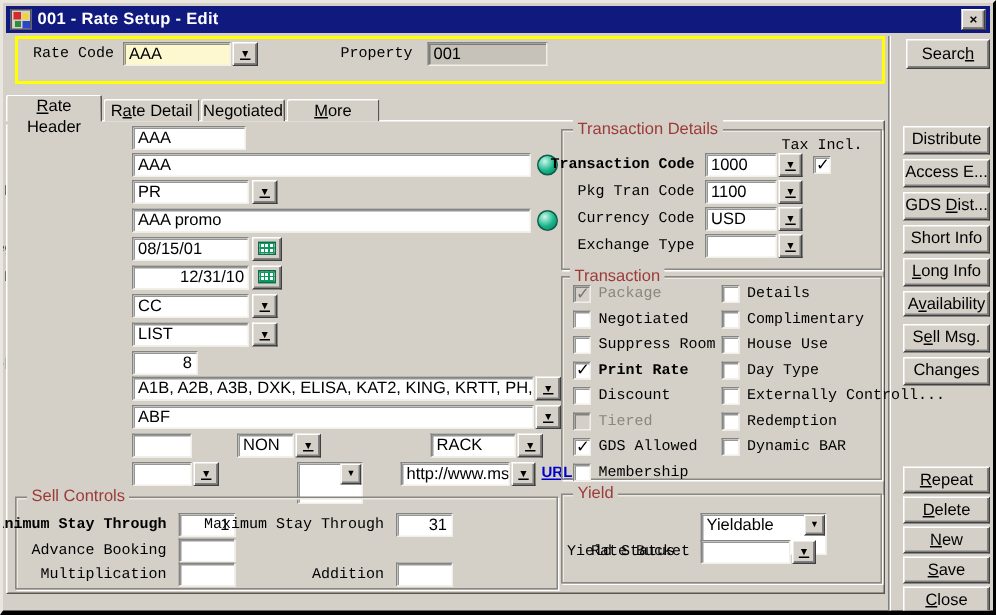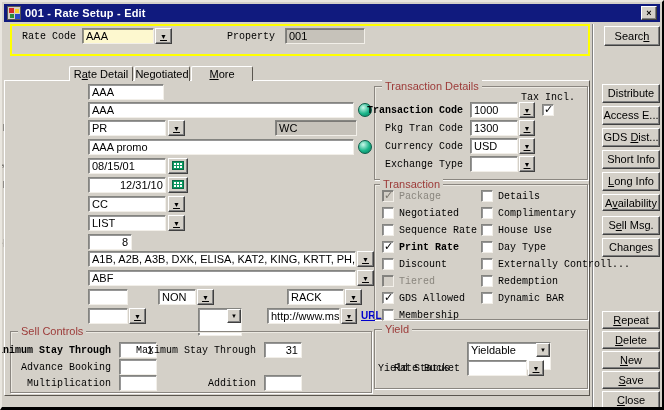--- a/index.html
+++ b/index.html
@@ -83,38 +83,38 @@
   </div>
 
   <div class="ypanel"></div>
   <span class="lbl" style="right:586px;top:28px;">Rate Code</span>
   <span class="fld hl" style="left:80px;top:26px;width:72px;">AAA</span>
   <span class="lov" style="left:153px;top:26px;"><b>▼</b></span>
   <span class="lbl" style="right:387px;top:28px;">Property</span>
   <span class="fld dis" style="left:283px;top:26px;width:80px;">001</span>
   <span class="btn" style="left:602px;top:24px;width:56px;height:20px;line-height:18px;">Searc<u>h</u></span>
 
+  <span class="tab active" style="left:2px;width:64px;"><u>R</u>ate Header</span>
   <span class="tab" style="left:67px;width:64px;">R<u>a</u>te Detail</span>
   <span class="tab" style="left:132px;width:56px;">Negotiated</span>
   <span class="tab" style="left:189px;width:62px;"><u>M</u>ore</span>
 
   <div class="panel"></div>
 
   <span class="lbl b" style="right:581px;top:84px;">Rate Code</span>
   <span class="fld" style="left:86px;top:82px;width:76px;z-index:2;">AAA</span>
 
   <span class="lbl b" style="right:581px;top:102px;">Description</span>
   <span class="fld" style="left:86px;top:100px;width:266px;z-index:2;">AAA</span>
   <span class="globe" style="left:356px;top:101px;z-index:2;"></span>
 
   <span class="lbl b" style="right:581px;top:120px;">Rate Category</span>
   <span class="fld" style="left:86px;top:118px;width:78px;z-index:2;">PR</span>
   <span class="lov" style="left:166px;top:118px;z-index:2;"><b>▼</b></span>
   <span class="lbl" style="right:396px;top:120px;">Rate Class</span>
-  <span class="fld dis" style="left:273px;top:118px;width:82px;z-index:2;">WC</span>
 
   <span class="lbl" style="right:581px;top:139px;">Folio Text</span>
   <span class="fld" style="left:86px;top:137px;width:266px;z-index:2;">AAA promo</span>
   <span class="globe" style="left:356px;top:138px;z-index:2;"></span>
 
   <span class="lbl b" style="right:581px;top:158px;">Begin Sell Date</span>
   <span class="fld" style="left:86px;top:156px;width:78px;z-index:2;">08/15/01</span>
   <span class="calbtn" style="left:166px;top:156px;z-index:2;">
       <i></i>
     </span>
@@ -177,38 +177,38 @@
   <span class="fld num" style="left:262px;top:373px;width:38px;z-index:3;"></span>
 
   <div class="grp" style="left:372px;top:84px;width:214px;height:94px;z-index:2;"></div>
   <span class="grp-title" style="left:380px;top:78px;">Transaction Details</span>
   <span class="lbl" style="left:519px;top:89px;z-index:3;">Tax Incl.</span>
   <span class="lbl b" style="right:199px;top:102px;z-index:3;">Transaction Code</span>
   <span class="fld" style="left:468px;top:100px;width:48px;z-index:3;">1000</span>
   <span class="lov" style="left:517px;top:100px;width:16px;z-index:3;"><b>▼</b></span>
   <span class="cb checked" style="left:540px;top:102px;z-index:3;"></span>
   <span class="lbl" style="right:199px;top:120px;z-index:3;">Pkg Tran Code</span>
-  <span class="fld" style="left:468px;top:118px;width:48px;z-index:3;">1300</span>
+  <span class="fld" style="left:468px;top:118px;width:48px;z-index:3;">1100</span>
   <span class="lov" style="left:517px;top:118px;width:16px;z-index:3;"><b>▼</b></span>
   <span class="lbl" style="right:199px;top:138px;z-index:3;">Currency Code</span>
   <span class="fld" style="left:468px;top:136px;width:48px;z-index:3;">USD</span>
   <span class="lov" style="left:517px;top:136px;width:16px;z-index:3;"><b>▼</b></span>
   <span class="lbl" style="right:199px;top:156px;z-index:3;">Exchange Type</span>
   <span class="fld" style="left:468px;top:154px;width:48px;z-index:3;"></span>
   <span class="lov" style="left:517px;top:154px;width:16px;z-index:3;"><b>▼</b></span>
 
   <div class="grp" style="left:372px;top:182px;width:214px;height:136px;z-index:2;"></div>
   <span class="grp-title" style="left:378px;top:176px;">Transaction</span>
 
   <span class="cb checked disabled" style="left:380px;top:188px;z-index:3;"></span>
   <span class="lbl dim" style="left:397px;top:188px;z-index:3;">Package</span>
   <span class="cb" style="left:380px;top:205px;z-index:3;"></span>
   <span class="lbl" style="left:397px;top:205px;z-index:3;">Negotiated</span>
   <span class="cb" style="left:380px;top:222px;z-index:3;"></span>
-  <span class="lbl" style="left:397px;top:222px;z-index:3;">Sequence Rate</span>
+  <span class="lbl" style="left:397px;top:222px;z-index:3;">Suppress Room</span>
   <span class="cb checked" style="left:380px;top:239px;z-index:3;"></span>
   <span class="lbl b" style="left:397px;top:239px;z-index:3;">Print Rate</span>
   <span class="cb" style="left:380px;top:256px;z-index:3;"></span>
   <span class="lbl" style="left:397px;top:256px;z-index:3;">Discount</span>
   <span class="cb disabled" style="left:380px;top:273px;z-index:3;"></span>
   <span class="lbl dim" style="left:397px;top:273px;z-index:3;">Tiered</span>
   <span class="cb checked" style="left:380px;top:290px;z-index:3;"></span>
   <span class="lbl" style="left:397px;top:290px;z-index:3;">GDS Allowed</span>
   <span class="cb" style="left:380px;top:307px;z-index:3;"></span>
   <span class="lbl" style="left:397px;top:307px;z-index:3;">Membership</span>

